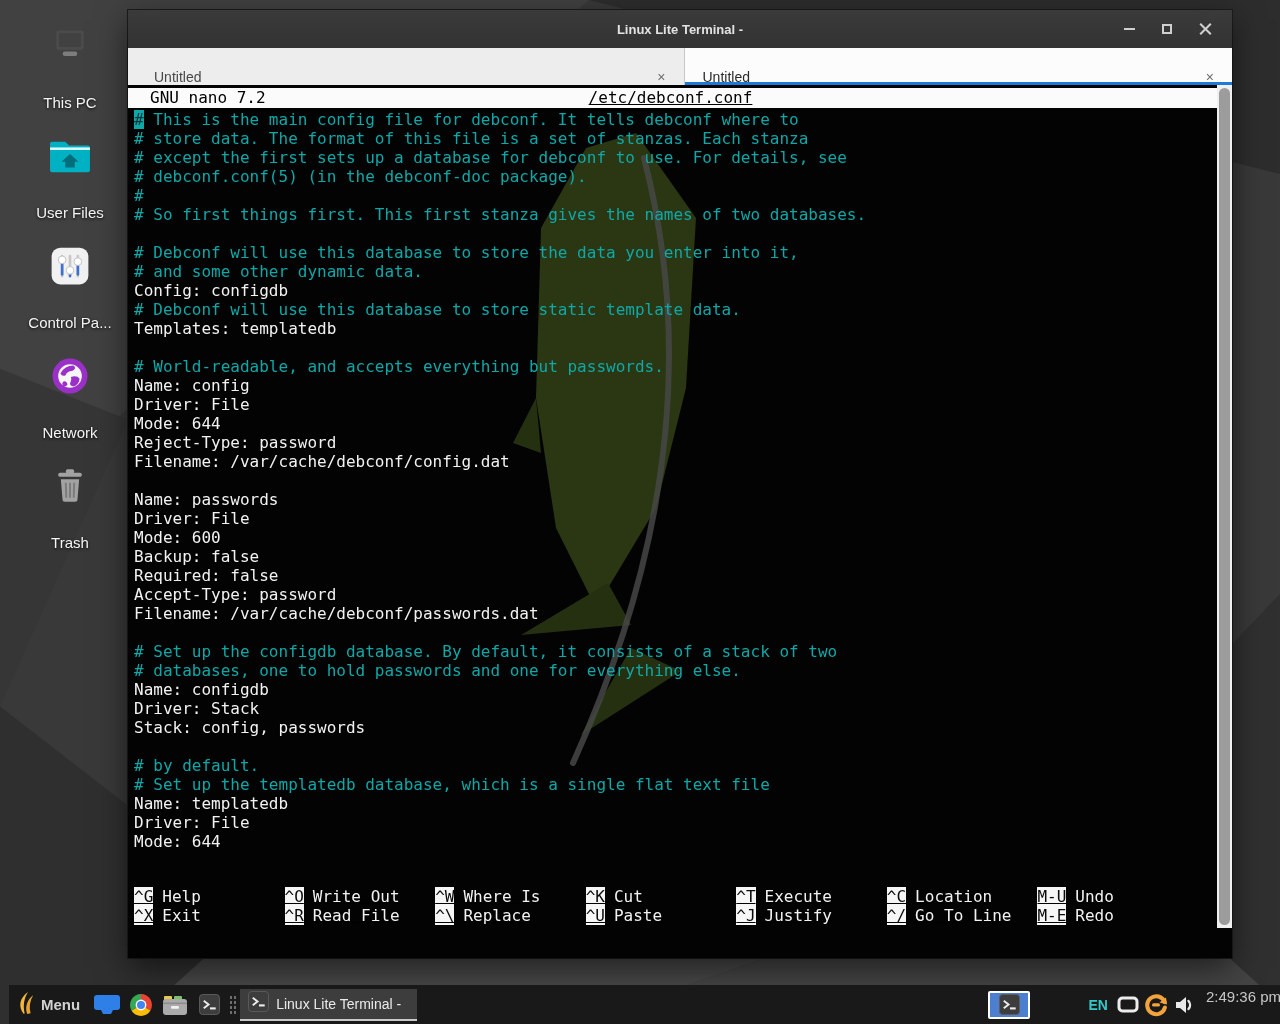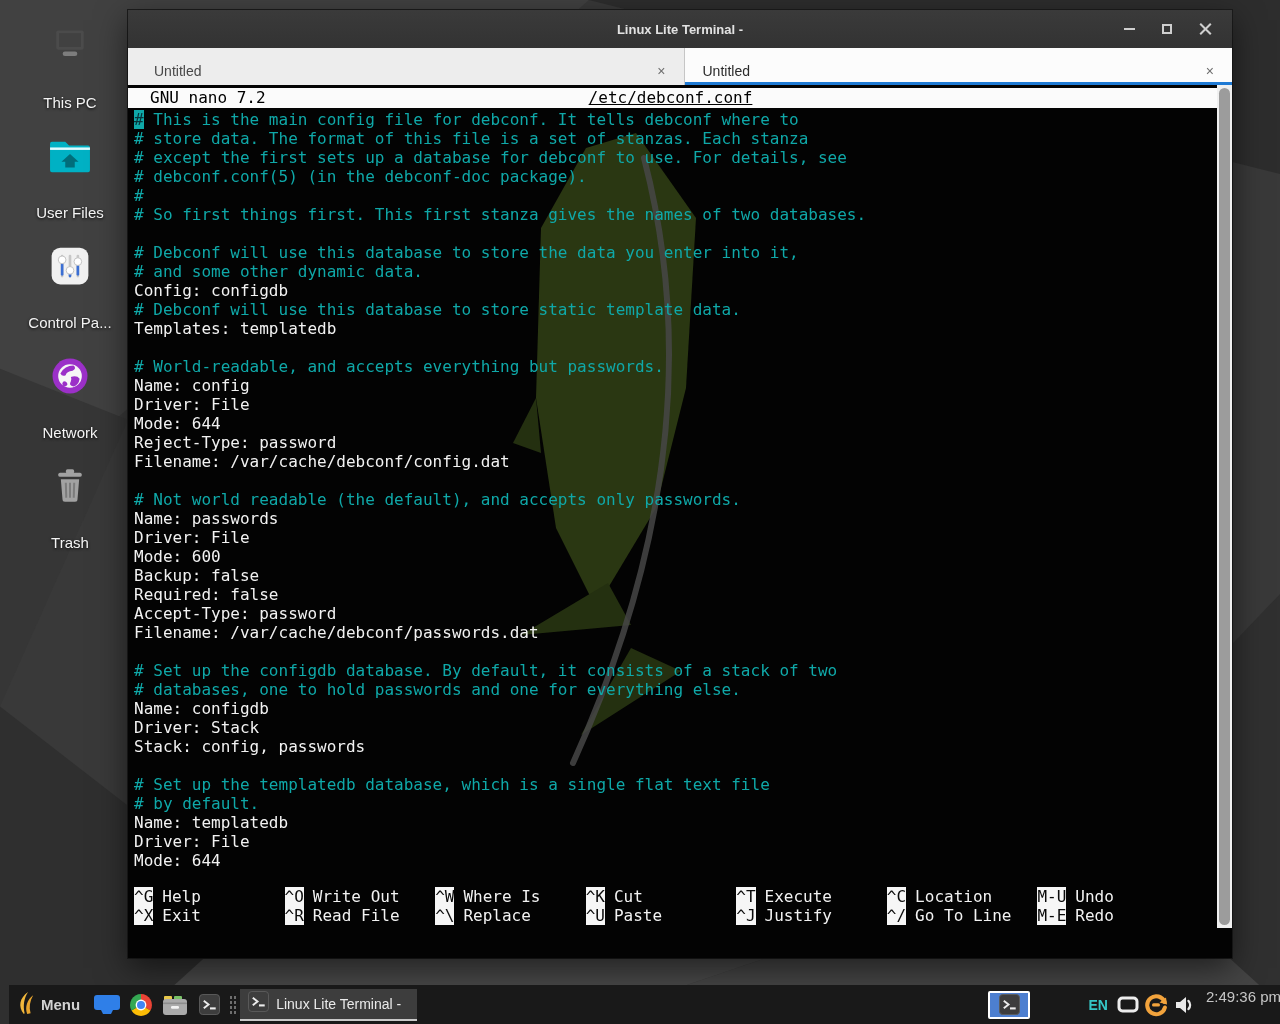--- a/index.html
+++ b/index.html
@@ -39,21 +39,21 @@
   .wc-close i { position:relative; width:13px; height:13px; display:block; }
   .wc-close i::before,.wc-close i::after { content:""; position:absolute; left:-1px; top:5.5px;
       width:15px; height:2px; background:#cfcfcf; }
   .wc-close i::before { transform:rotate(45deg); }
   .wc-close i::after  { transform:rotate(-45deg); }
 
   .menubar { height:30px; background:#333333; display:flex; align-items:center; padding-left:7px; }
   .menu-item { font-size:13.5px; color:#cbcbcb; padding:0 10px; }
 
   .tabbar { height:37px; display:flex; background:#2e2e2e; }
-  .tab { flex:1; display:flex; align-items:center; padding:8px 18px 0 26px;
+  .tab { flex:1; display:flex; align-items:flex-end; padding:8px 18px 0 26px;
          background:#ededed; border-right:1px solid #c6c6c6; position:relative;gap:20px; }
   .tab-label { font-size:14px; color:#474747; }
   .tab-close { margin-left:auto; font-size:14px; color:#6d6d6d; }
   .tab.active { background:#fcfcfc; border-right:none; padding-left:18px; }
   .tab.active .tab-label { color:#2b2b2b; }
   .tab.active::after { content:""; position:absolute; left:0; right:0; bottom:0; height:3px;
                        background:var(--accent-blue,#1f7ad4); }
 
   
   .terminal { position:relative; height:843px; background:#030303; overflow:hidden;
@@ -62,21 +62,21 @@
   .watermark { position:absolute; left:385px; top:28px; pointer-events:none; }
   .nano-header { position:relative; height:20px; margin-right:15px;
                  background:var(--nano-bar,#fbfbfb); color:#000; }
   .nano-version { position:absolute; left:22px; top:0; }
   .nano-filename { position:absolute; left:0; right:4px; text-align:center; top:0;text-decoration:underline; }
   .nano-lines { position:relative; margin-top:2px; padding-left:6px; }
   .line { white-space:pre; min-height:19px; color:var(--term-text,#f2f2f2); }
   .line.c { color:var(--term-comment,#0fa8a8); }
   .cur { background:var(--term-comment,#0fa8a8); color:#06343a; }
   .nano-shortcuts { position:absolute; left:6px; bottom:3px; width:1054px;
-                    display:grid; grid-template-columns:repeat(7,1fr); }
+                    display:grid; grid-template-columns:repeat(7,1fr);text-decoration:underline; }
   .sc-col { display:flex; flex-direction:column; }
   .sc { height:19px; white-space:pre; color:var(--term-text,#f2f2f2); }
   .sc .key { background:#f6f6f6; color:#0a0a0a; }
   .sc .lbl { margin-left:9px; }
   .term-scrollbar { position:absolute; right:0; top:0; bottom:0; width:15px; background:#f0f0f0; }
   .term-thumb { position:absolute; left:2px; right:2px; top:3px; bottom:3px;
                 background:#9c9c9c; border-radius:7px; }
 
   
   .taskbar { position:absolute; left:9px; bottom:0; width:1280px; height:39px; background:#191919;
@@ -234,37 +234,36 @@
         <div class="line c"># Debconf will use this database to store static template data.</div>
         <div class="line p">Templates: templatedb</div>
         <div class="line b"></div>
         <div class="line c"># World-readable, and accepts everything but passwords.</div>
         <div class="line p">Name: config</div>
         <div class="line p">Driver: File</div>
         <div class="line p">Mode: 644</div>
         <div class="line p">Reject-Type: password</div>
         <div class="line p">Filename: /var/cache/debconf/config.dat</div>
         <div class="line b"></div>
-        <div class="line c"># Not world readable (the default), and accepts only passwords.</div>
         <div class="line p">Name: passwords</div>
         <div class="line p">Driver: File</div>
         <div class="line p">Mode: 600</div>
         <div class="line p">Backup: false</div>
         <div class="line p">Required: false</div>
         <div class="line p">Accept-Type: password</div>
         <div class="line p">Filename: /var/cache/debconf/passwords.dat</div>
         <div class="line b"></div>
         <div class="line c"># Set up the configdb database. By default, it consists of a stack of two</div>
         <div class="line c"># databases, one to hold passwords and one for everything else.</div>
         <div class="line p">Name: configdb</div>
         <div class="line p">Driver: Stack</div>
         <div class="line p">Stack: config, passwords</div>
         <div class="line b"></div>
+        <div class="line c"># by default.</div>
         <div class="line c"># Set up the templatedb database, which is a single flat text file</div>
-        <div class="line c"># by default.</div>
         <div class="line p">Name: templatedb</div>
         <div class="line p">Driver: File</div>
         <div class="line p">Mode: 644</div>
       </div>
 
     <div class="nano-shortcuts" id="nano-shortcuts">
         <div class="sc-col">
           <div class="sc"><span class="key">^G</span><span class="lbl">Help</span></div>
           <div class="sc"><span class="key">^X</span><span class="lbl">Exit</span></div>
         </div>

